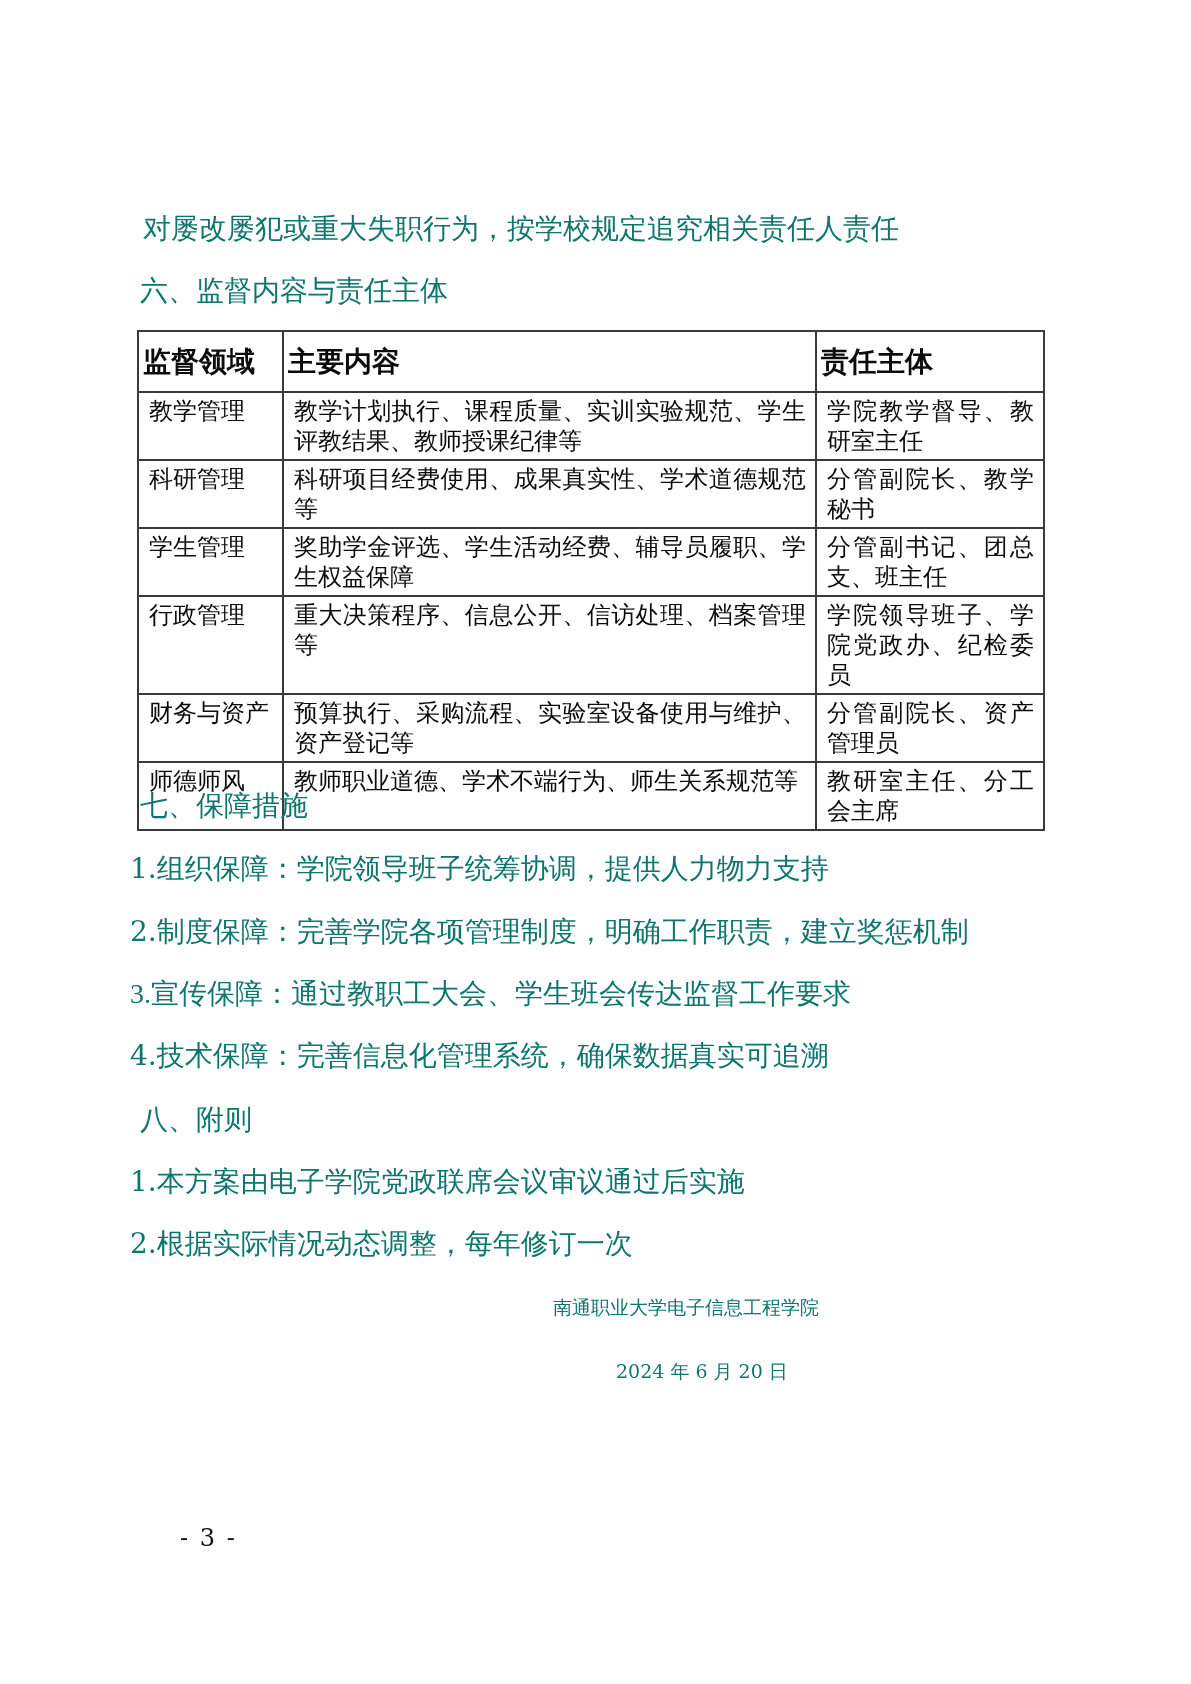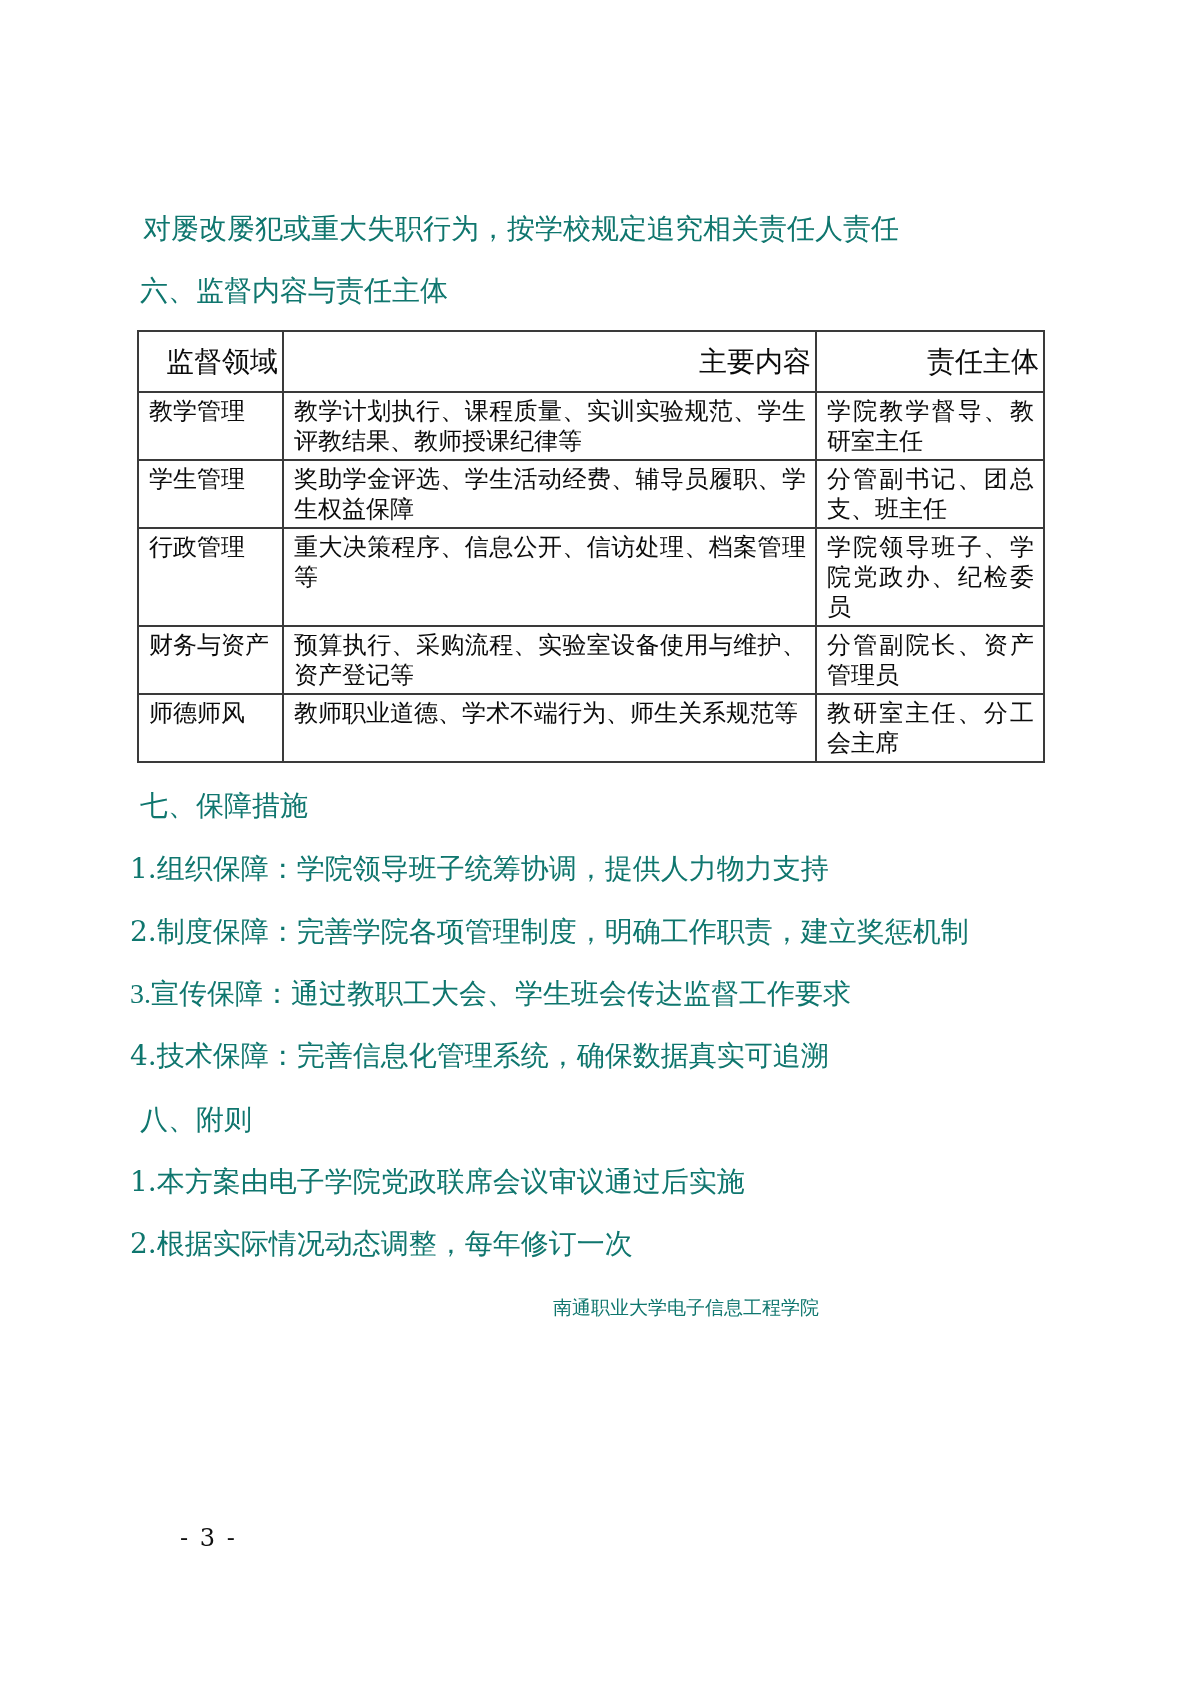--- a/index.html
+++ b/index.html
@@ -32,23 +32,23 @@
   .doc-table th, .doc-table td {
     border: 2px solid #3a3a3a;
     font-size: 24px;
     line-height: 30px;
     vertical-align: top;
     padding: 3px 9px 3px 10px;
     color: #0b0b0b;
     overflow: hidden;
   }
   .doc-table th {
-    font-weight: normal;
+    font-weight: bold;
     font-size: 28px;
-    text-align: right;
+    text-align: left;
     vertical-align: middle;
     padding: 0 4px;
   }
   .doc-table tr.hdr { height: 61px; }
   .doc-table tr.row { height: 63px; }
   .doc-table td.c-area { text-align: justify; }
   .doc-table td.c-content, .doc-table td.c-resp { text-align: justify; }
   .sig { font-size: 19px; }
   .pagenum {
     position: absolute;
@@ -79,20 +79,25 @@
         <th>责任主体</th>
       </tr>
     </thead>
     <tbody>
       <tr class="row">
         <td class="c-area">教学管理</td>
         <td class="c-content">教学计划执行、课程质量、实训实验规范、学生评教结果、教师授课纪律等</td>
         <td class="c-resp">学院教学督导、教研室主任</td>
       </tr>
       <tr class="row">
+        <td class="c-area">科研管理</td>
+        <td class="c-content">科研项目经费使用、成果真实性、学术道德规范等</td>
+        <td class="c-resp">分管副院长、教学秘书</td>
+      </tr>
+      <tr class="row">
         <td class="c-area">学生管理</td>
         <td class="c-content">奖助学金评选、学生活动经费、辅导员履职、学生权益保障</td>
         <td class="c-resp">分管副书记、团总支、班主任</td>
       </tr>
       <tr class="row">
         <td class="c-area">行政管理</td>
         <td class="c-content">重大决策程序、信息公开、信访处理、档案管理等</td>
         <td class="c-resp">学院领导班子、学院党政办、纪检委员</td>
       </tr>
       <tr class="row">
@@ -119,16 +124,17 @@
   <div class="tblock" style="left:130px; top:1038px;">4.技术保障：完善信息化管理系统，确保数据真实可追溯</div>
 
   <div class="tblock" style="left:140px; top:1102px;">八、附则</div>
 
   <div class="tblock" style="left:130px; top:1164px;">1.本方案由电子学院党政联席会议审议通过后实施</div>
 
   <div class="tblock" style="left:130px; top:1226px;">2.根据实际情况动态调整，每年修订一次</div>
 
   <div class="tblock sig" style="left:553px; top:1289px;">南通职业大学电子信息工程学院</div>
 
+  <div class="tblock sig" style="left:616px; top:1353px;">2024 年 6 月 20 日</div>
 
   <div class="pagenum" style="left:180px; top:1524px;">- 3 -</div>
 
 </div>
 
 </body></html>

